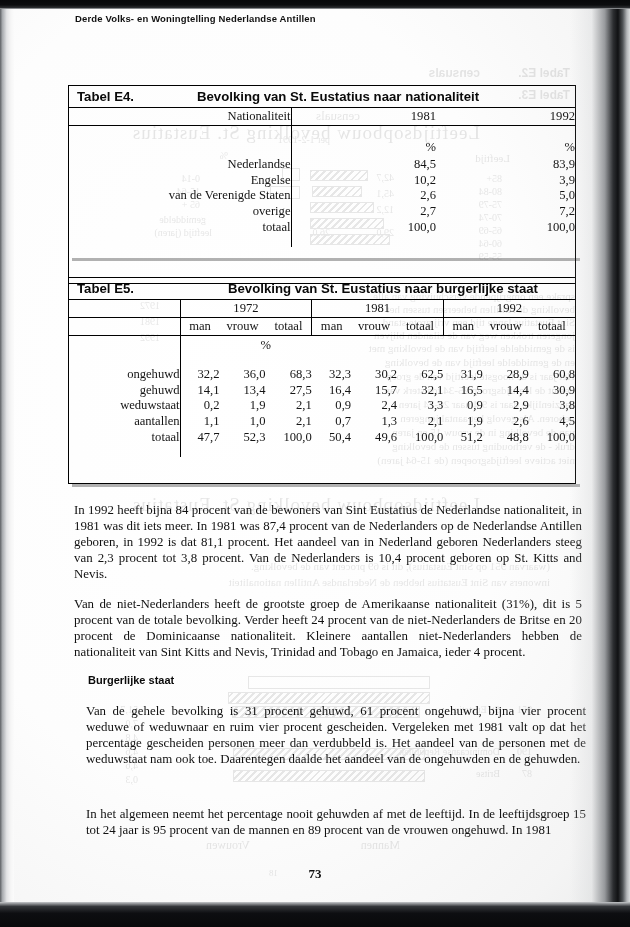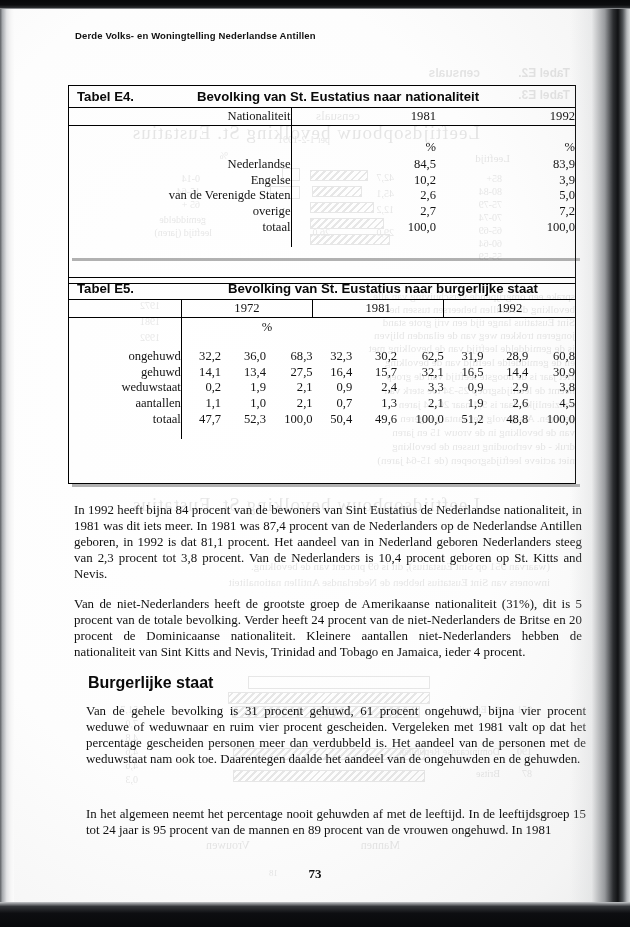--- a/index.html
+++ b/index.html
@@ -74,21 +74,21 @@
   .st-hatch {
     position: absolute;
     background: repeating-linear-gradient(45deg, #404040 0 2px, transparent 2px 5px);
     border: 1px solid #3a3a3a;
   }
 
   
   .content { position: relative; z-index: 10; }
 
   .running-head {
-    position: absolute; left: 75px; top: 30px;
+    position: absolute; left: 75px; top: 13px;
     font-family: "Liberation Sans", sans-serif;
     font-size: 9.5px; font-weight: bold; letter-spacing: 0.15px;
     color: #111;
     white-space: nowrap;
   }
 
   
   .tbl {
     position: absolute;
     border: 1px solid #000;
@@ -142,21 +142,21 @@
     font-size: 12.9px;
     line-height: 16.1px;
     text-align: justify;
     color: #111;
     hyphens: none;
   }
   .sec-head {
     position: absolute;
     font-family: "Liberation Sans", sans-serif;
     font-weight: bold;
-    font-size: 16px;
+    font-size: 11px;
     color: #0a0a0a;
   }
   .folio {
     position: absolute;
     font-size: 13px;
     font-weight: bold;
     color: #111;
     text-align: center;
   }
 </style>
@@ -339,20 +339,32 @@
             <col style="width:49px">
             <col style="width:50px">
         </colgroup>
         <tbody>
           <tr class="hrow">
             <td class="ln-b ln-r"></td>
             <td class="ctr ln-b ln-r" colspan="3">1972</td>
             <td class="ctr ln-b ln-r" colspan="3">1981</td>
             <td class="ctr ln-b" colspan="3">1992</td>
           </tr>
+          <tr class="hrow">
+            <td class="ln-b ln-r"></td>
+            <td class="ctr ln-b">man</td>
+            <td class="ctr ln-b">vrouw</td>
+            <td class="ctr ln-b ln-r">totaal</td>
+            <td class="ctr ln-b">man</td>
+            <td class="ctr ln-b">vrouw</td>
+            <td class="ctr ln-b ln-r">totaal</td>
+            <td class="ctr ln-b">man</td>
+            <td class="ctr ln-b">vrouw</td>
+            <td class="ctr ln-b">totaal</td>
+          </tr>
           <tr class="pct-row">
             <td class="ln-r"></td>
             <td class="ctr" colspan="4">%</td>
             <td></td>
             <td></td>
             <td></td>
             <td></td>
             <td></td>
           </tr>
           <tr class="spacer-row">

